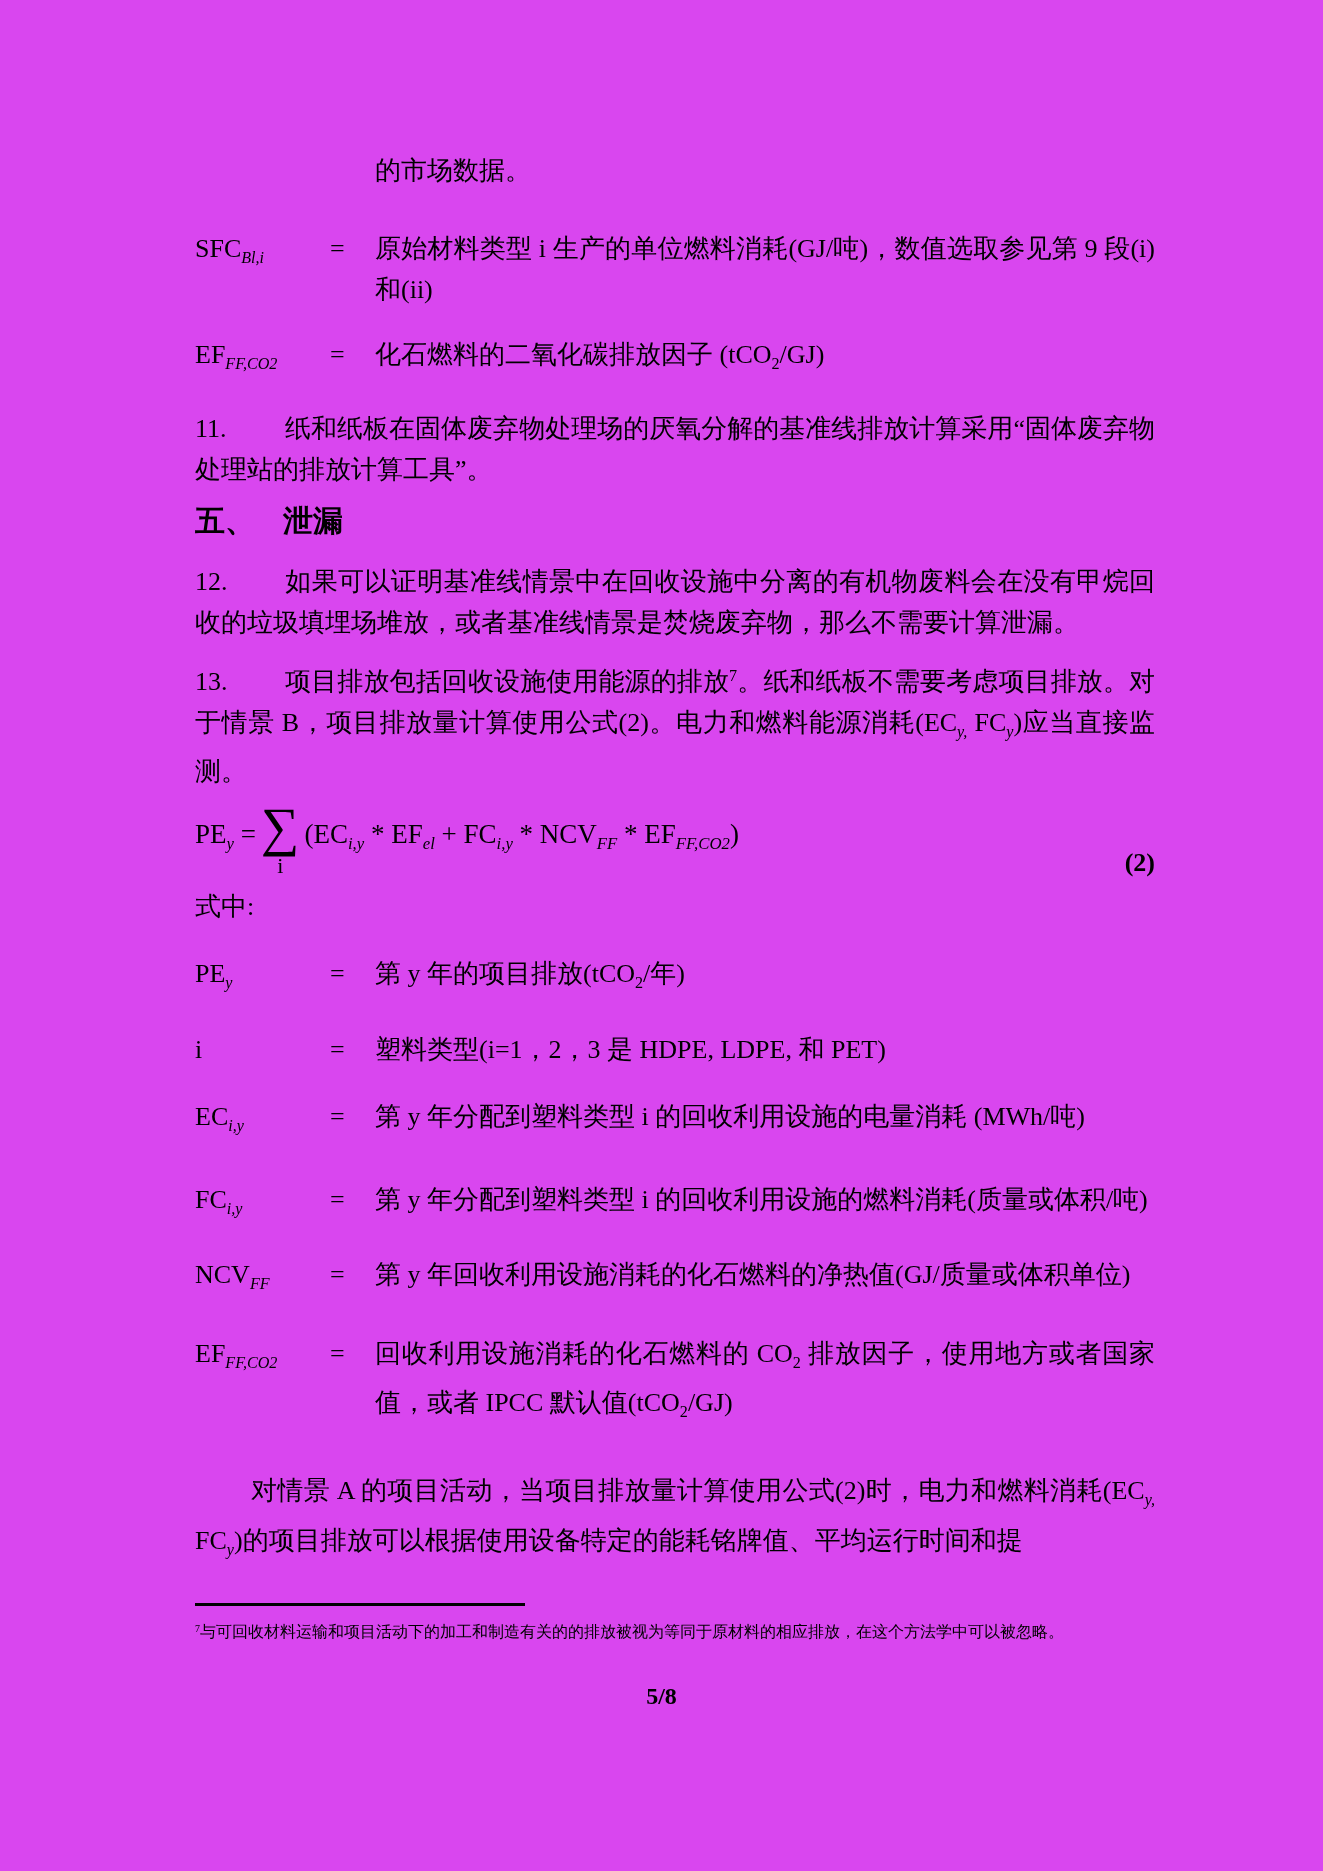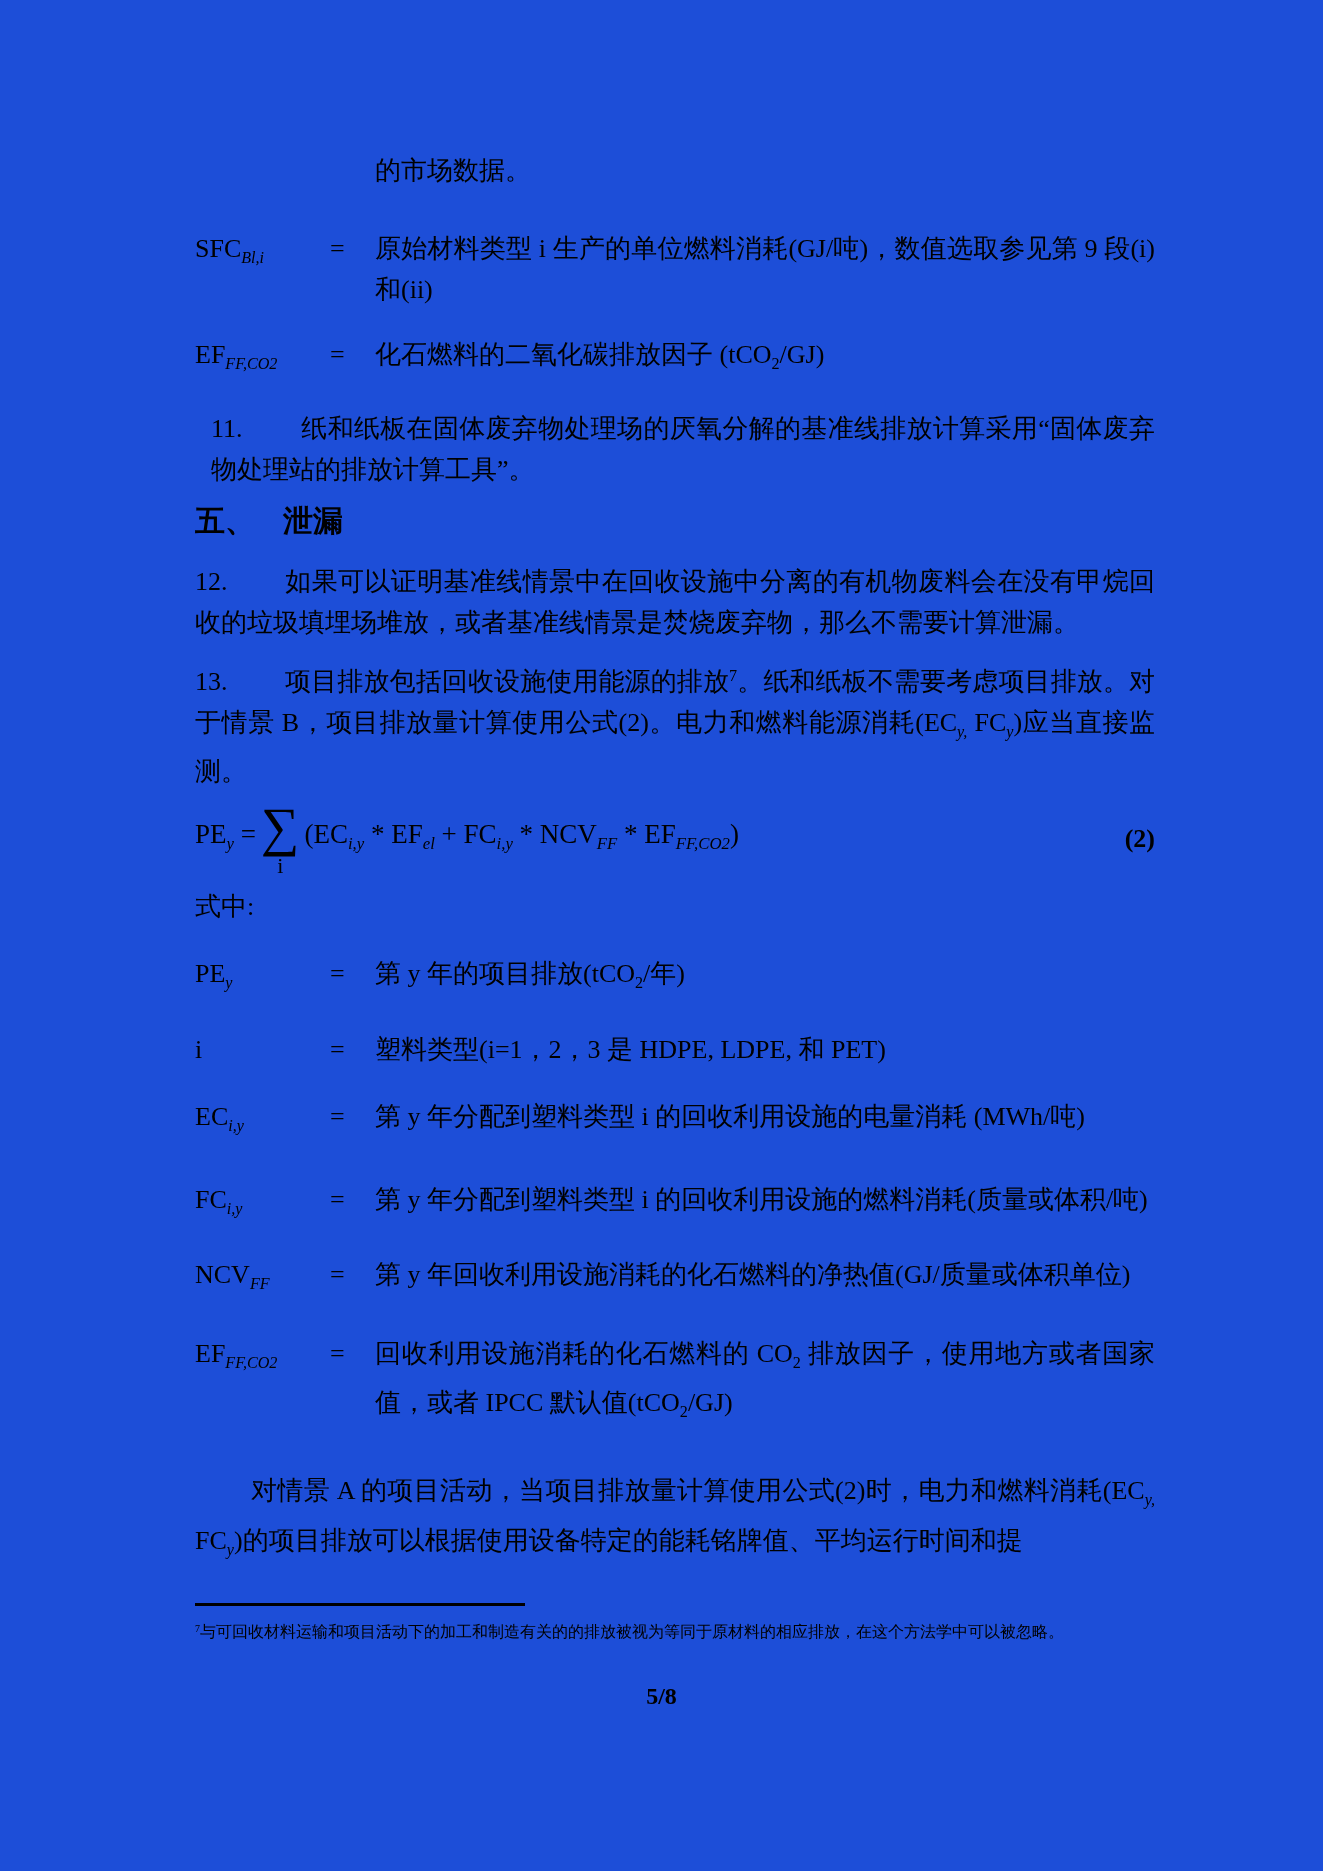--- a/index.html
+++ b/index.html
@@ -1,20 +1,20 @@
 <!DOCTYPE html>
 <html><head>
 <meta charset="utf-8">
 <style>
   html,body{margin:0;padding:0;background:#ffffff;}
   .page{
     position:relative;
     width:1323px;height:1871px;
     box-sizing:border-box;
-    background:#1d4ed8;
+    background:#d946ef;
     padding:150px 168px 0 195px;
     font-family:"Liberation Serif","DejaVu Serif",serif;
     color:#000;
     overflow:hidden;
   }
   .def-row{
     display:grid;
     grid-template-columns:135px 45px auto;
     font-size:26px;line-height:41px;
     align-items:start;
@@ -33,36 +33,36 @@
   }
   .hnum{display:inline-block;width:88px;}
   
   .s-i{}
   .s-sub{font-size:0.62em;vertical-align:-0.35em;}
   .s-isub{font-style:italic;font-size:0.62em;vertical-align:-0.35em;}
   .s-sup{font-size:0.62em;vertical-align:0.55em;}
   
   .m-sfc{margin-top:37px;}
   .m-ef{margin-top:24px;}
-  .m-p11{margin-top:24px;margin-left:16px;}
+  .m-p11{margin-top:24px;}
   .m-h5{margin-top:8px;}
   .m-p12{margin-top:17px;}
   .m-h6{margin-top:4px;}
   .m-p13{margin-top:12px;}
   .m-where{margin-top:8px;}
   .m-def1{margin-top:26px;}
   .m-def{margin-top:26px;}
   .m-def-fc{margin-top:34px;}
   .m-def-ncv{margin-top:25px;}
   .m-def-ef2{margin-top:29px;}
   .m-closing{margin-top:38px;}
   
   .formula-block{
     margin-top:8px;
-    display:flex;justify-content:space-between;align-items:center;
+    display:flex;justify-content:space-between;align-items:flex-end;
     font-size:27px;
   }
   .formula-line{display:flex;align-items:center;}
   .f-part{line-height:40px;white-space:nowrap;}
   .sum{display:inline-flex;flex-direction:column;align-items:center;margin:0 5px;}
   .sigma{font-size:54px;line-height:54px;}
   .sum-sub{font-size:22px;line-height:24px;}
   .eq-number{font-weight:bold;font-size:26px;}
   
   .footnote-sep{

